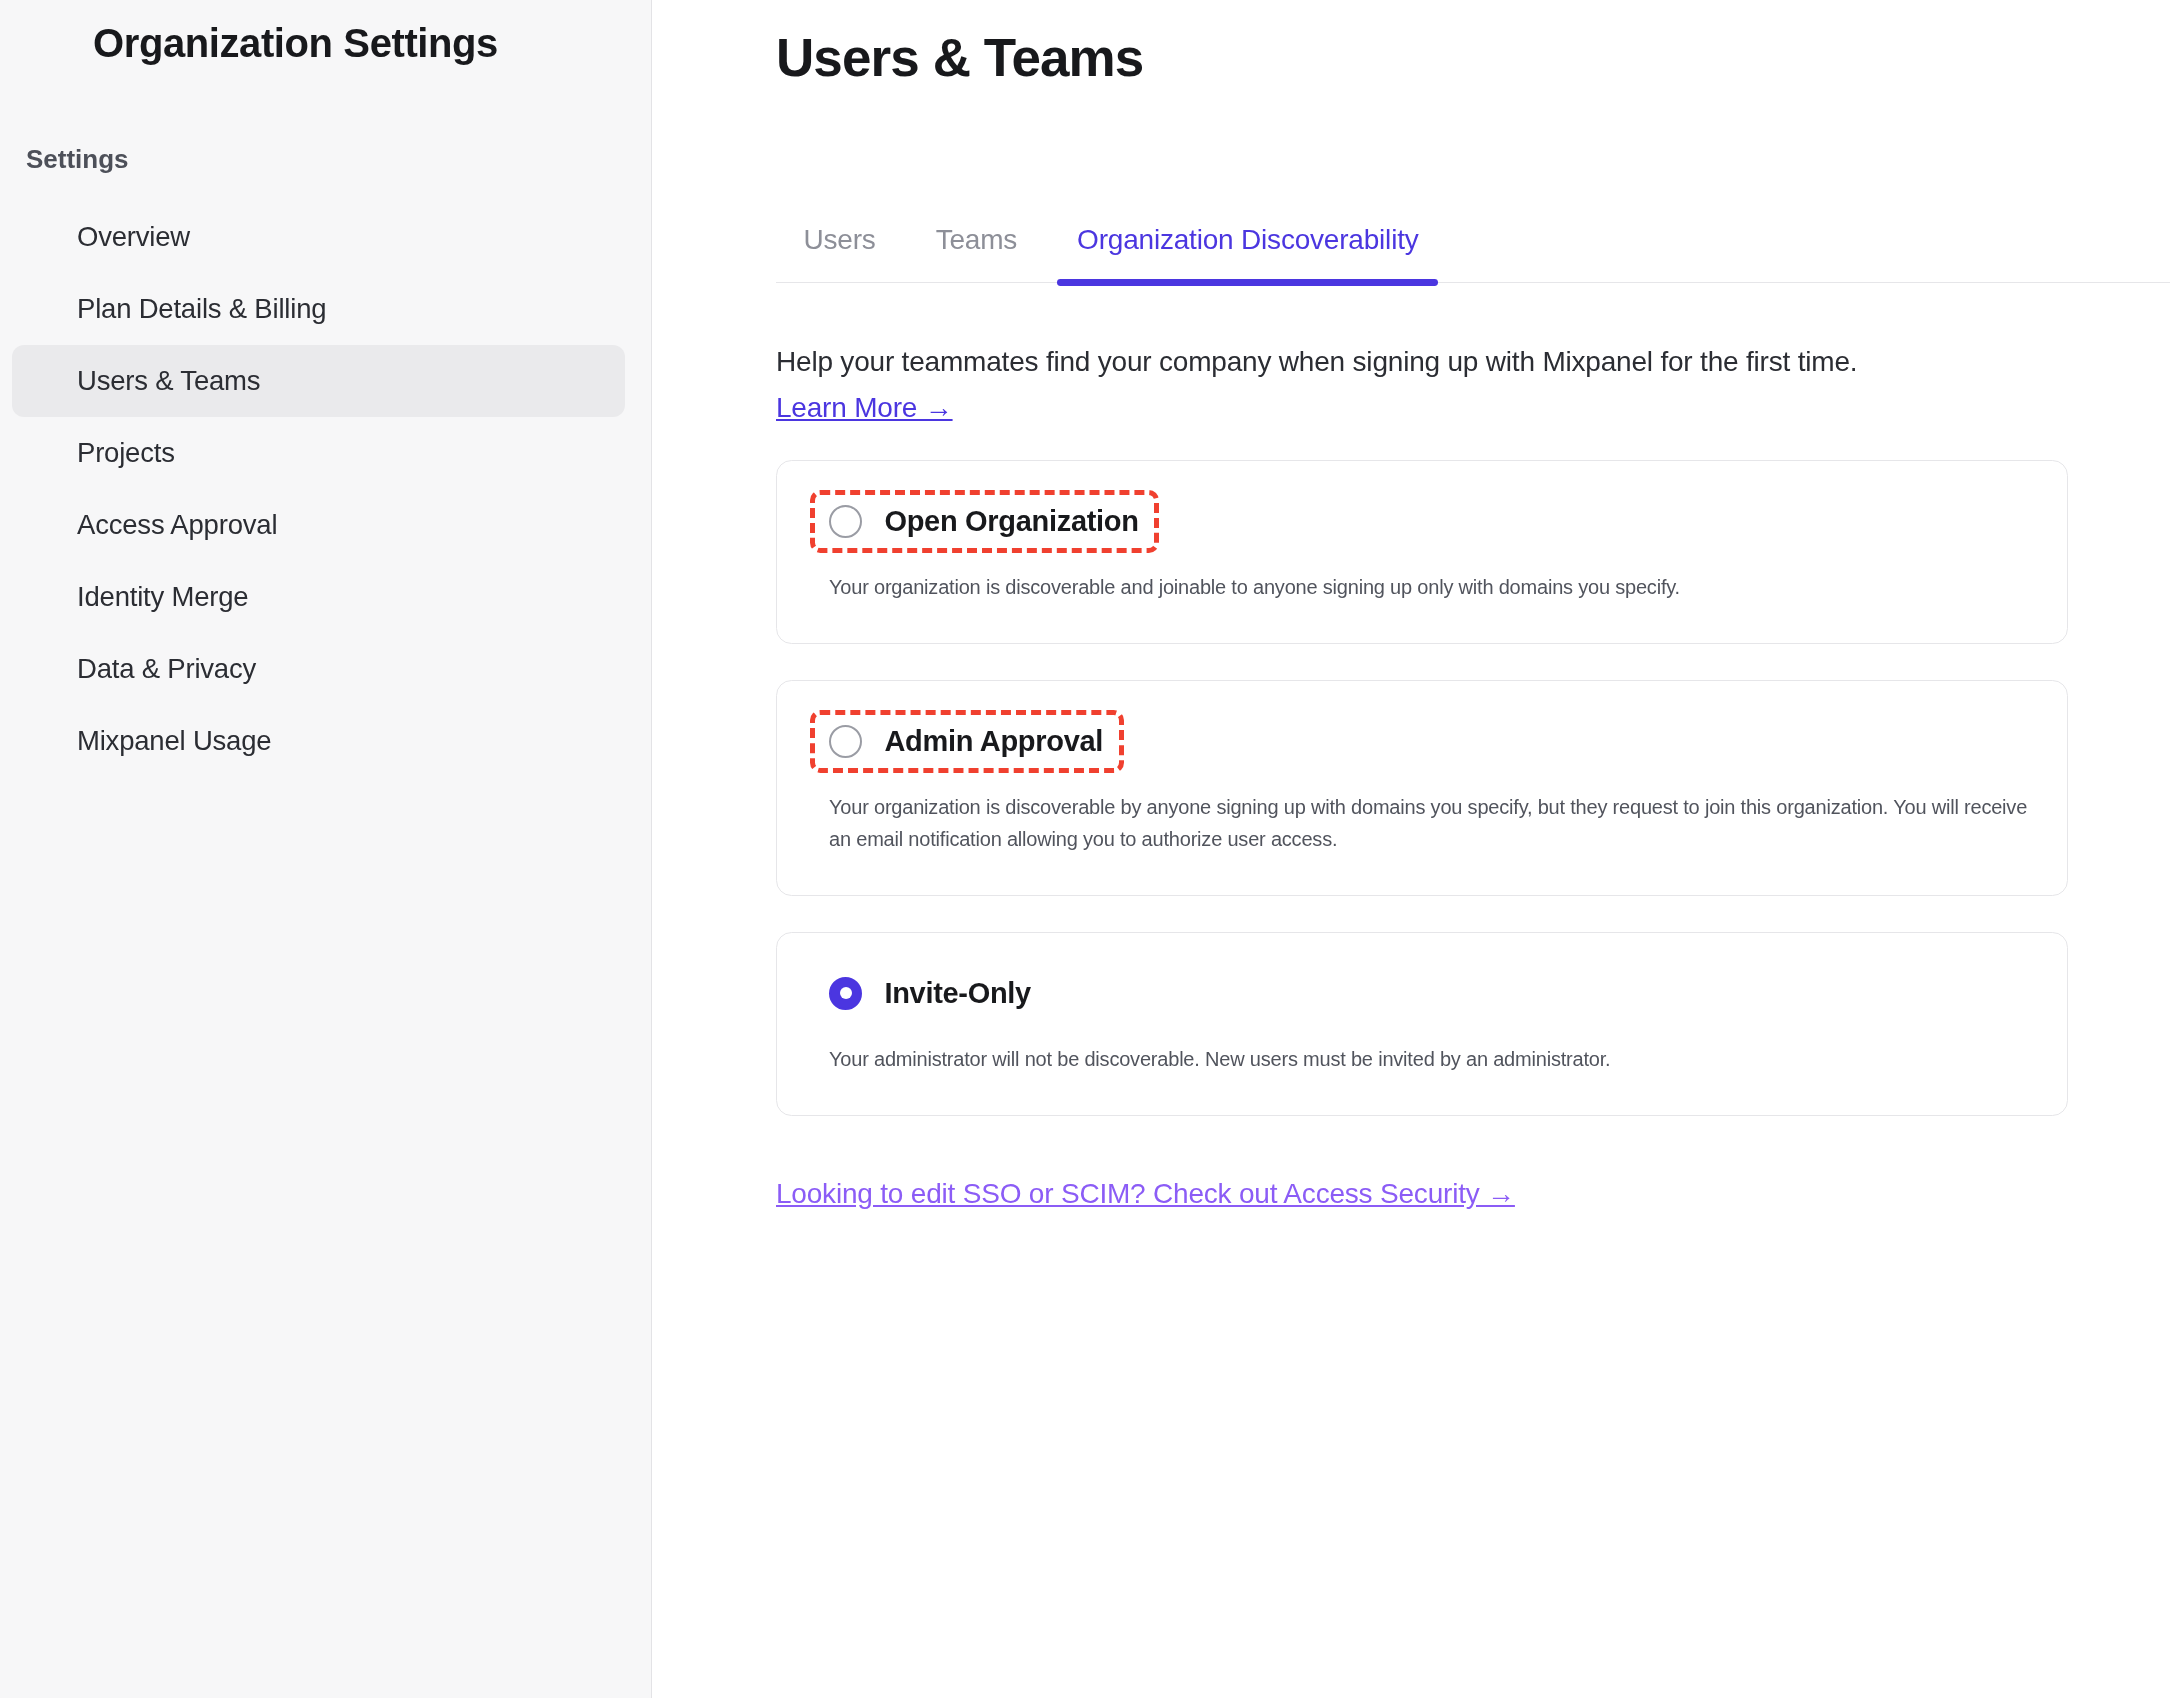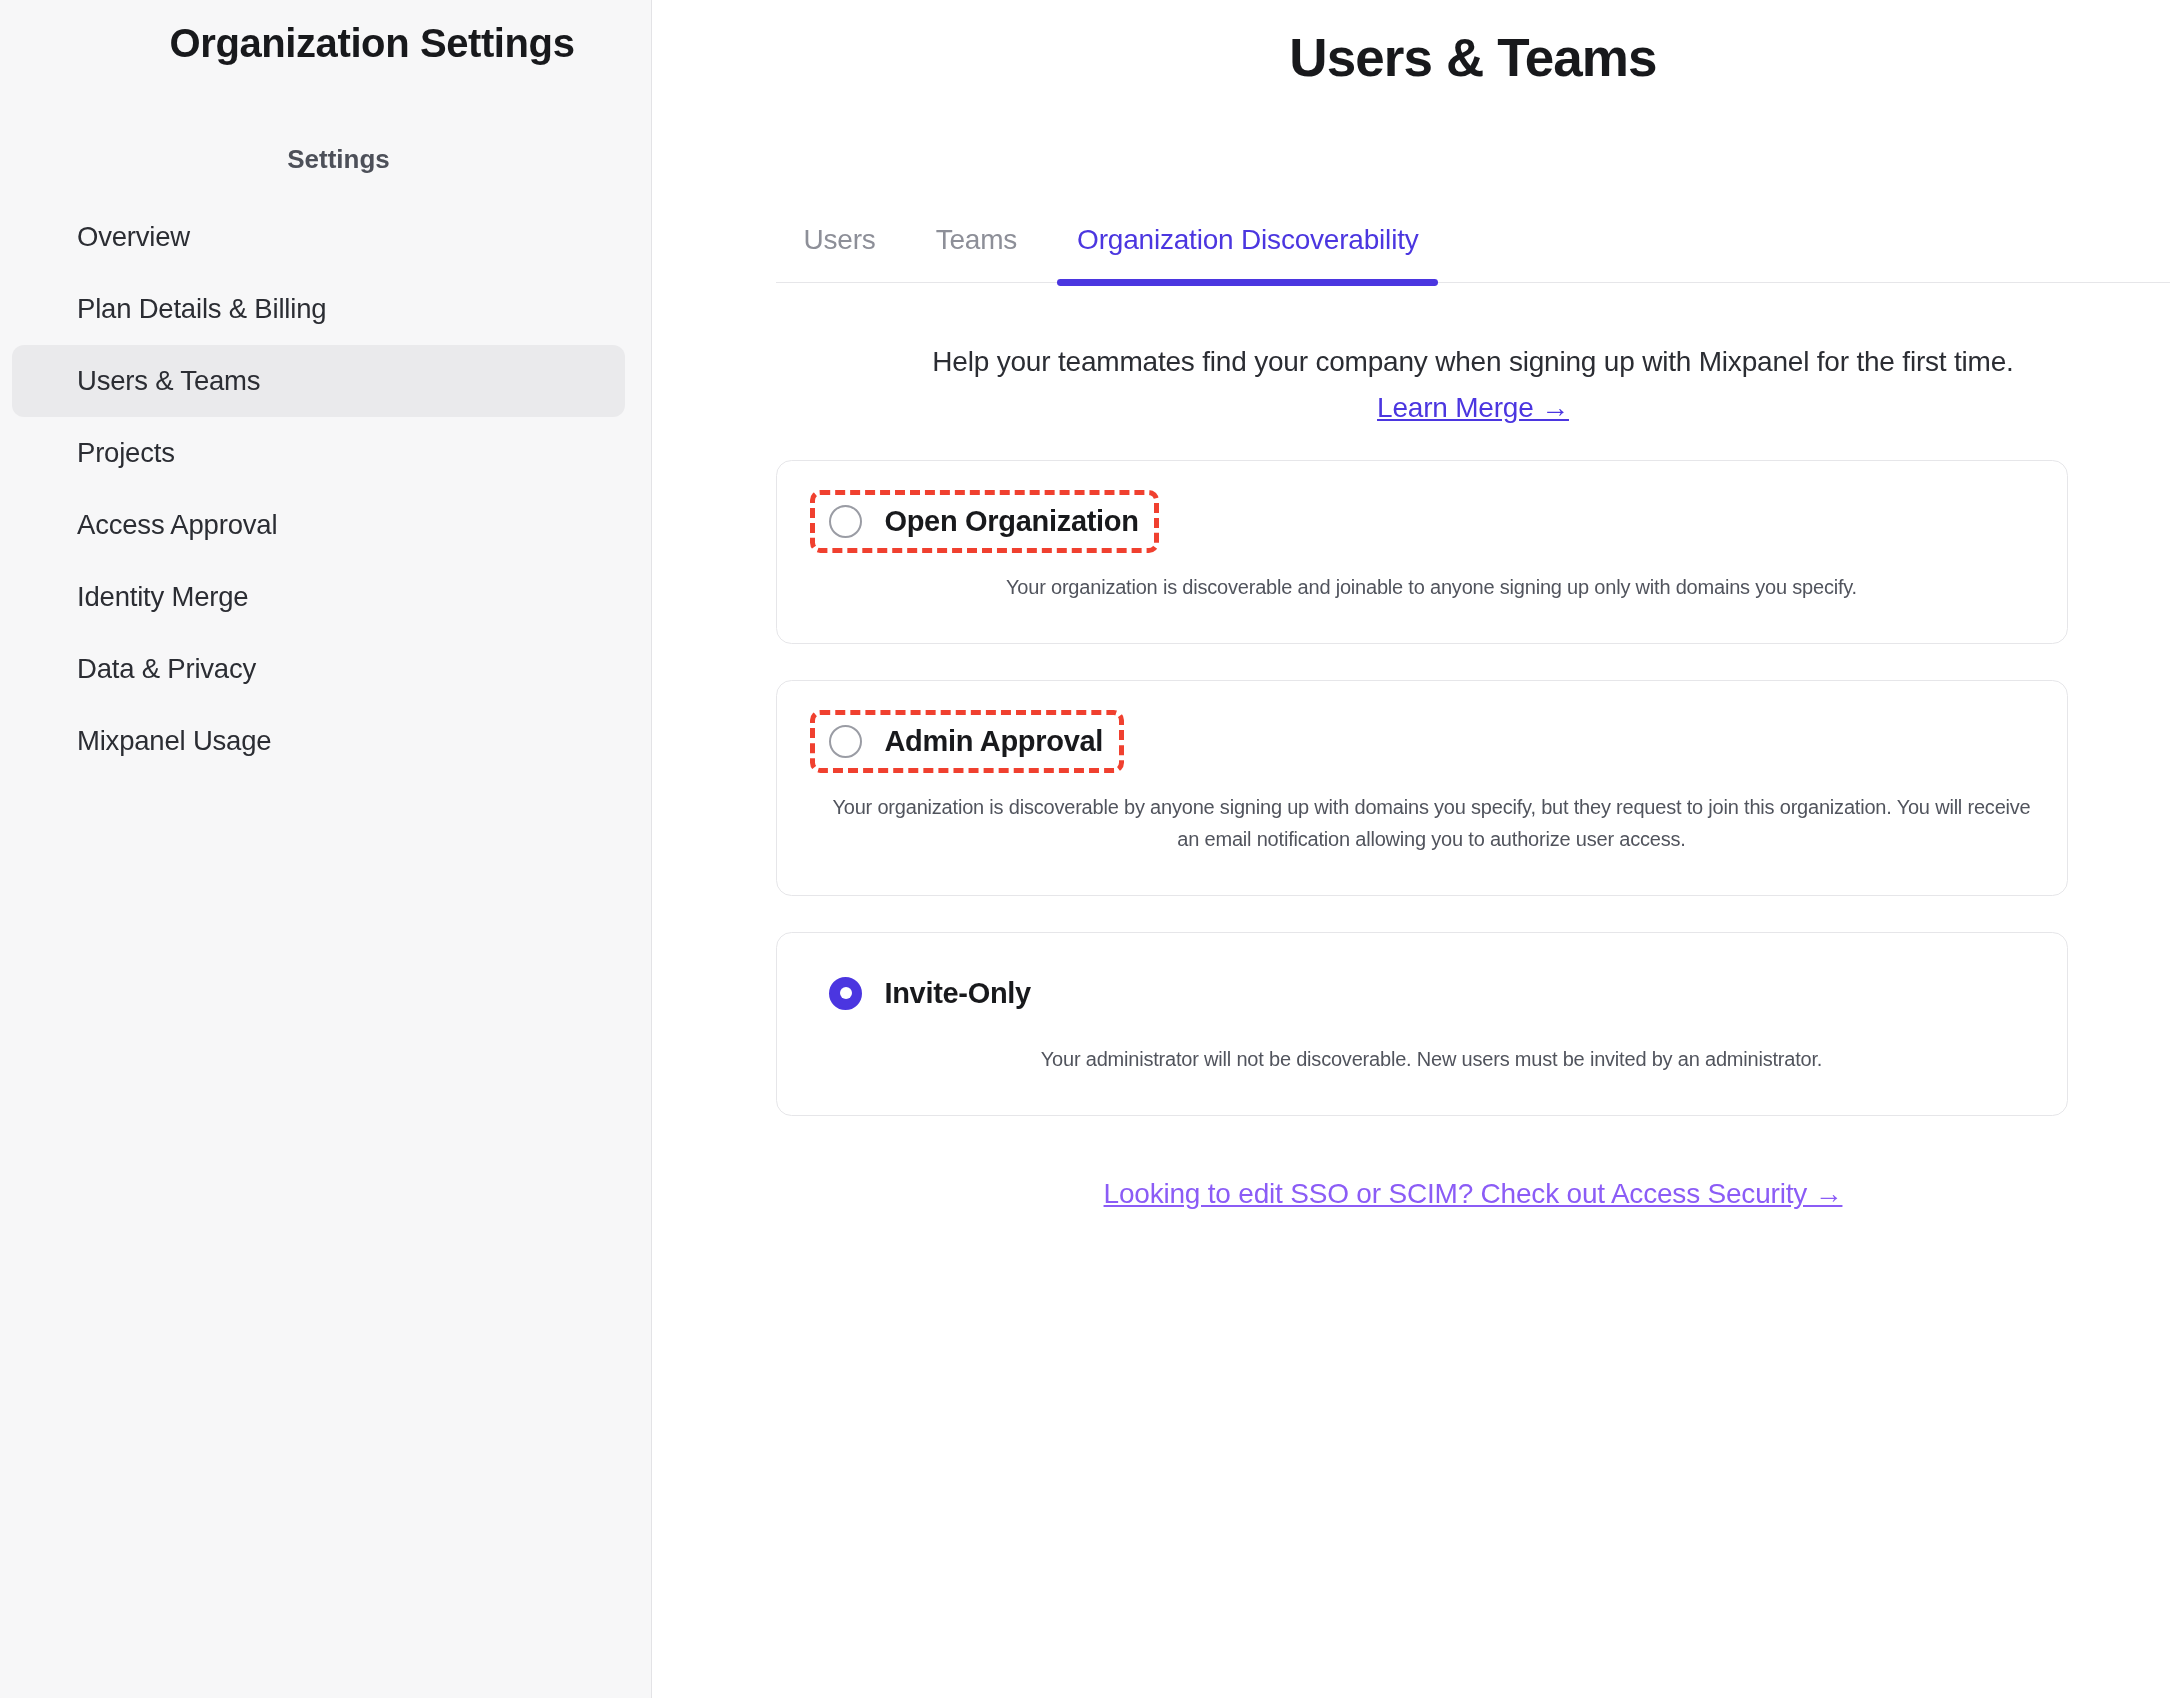--- a/index.html
+++ b/index.html
@@ -9,21 +9,20 @@
     height: 1698px;
     background: #ffffff;
     font-family: "Liberation Sans", sans-serif;
     color: #1f2128;
     overflow: hidden;
   }
   .app {
     display: flex;
     width: 2182px;
     height: 1698px;
-    text-align: center;
   }
 
   
   .sidebar {
     width: 652px;
     flex: 0 0 652px;
     background: #f7f7f8;
     border-right: 1.7px solid #e3e3e6;
     padding: 0;
     position: relative;
@@ -232,21 +231,21 @@
   <main class="main">
     <h1 class="page-title">Users &amp; Teams</h1>
 
     <div class="tabs">
       <div class="tab">Users</div>
       <div class="tab">Teams</div>
       <div class="tab active">Organization Discoverability</div>
     </div>
 
     <div class="intro">Help your teammates find your company when signing up with Mixpanel for the first time.</div>
-    <a class="learn-more" href="#">Learn Merge →</a>
+    <a class="learn-more" href="#">Learn More →</a>
 
     
     <section class="option-card">
       <div class="option-head highlight">
         <span class="radio"></span>
         <span class="option-label">Open Organization</span>
       </div>
       <div class="option-desc">Your organization is discoverable and joinable to anyone signing up only with domains you specify.</div>
     </section>
 

